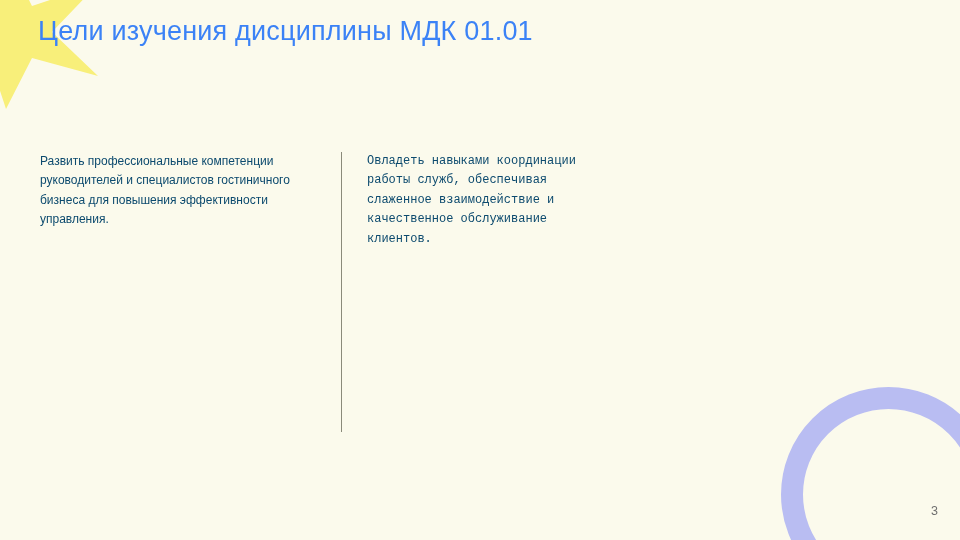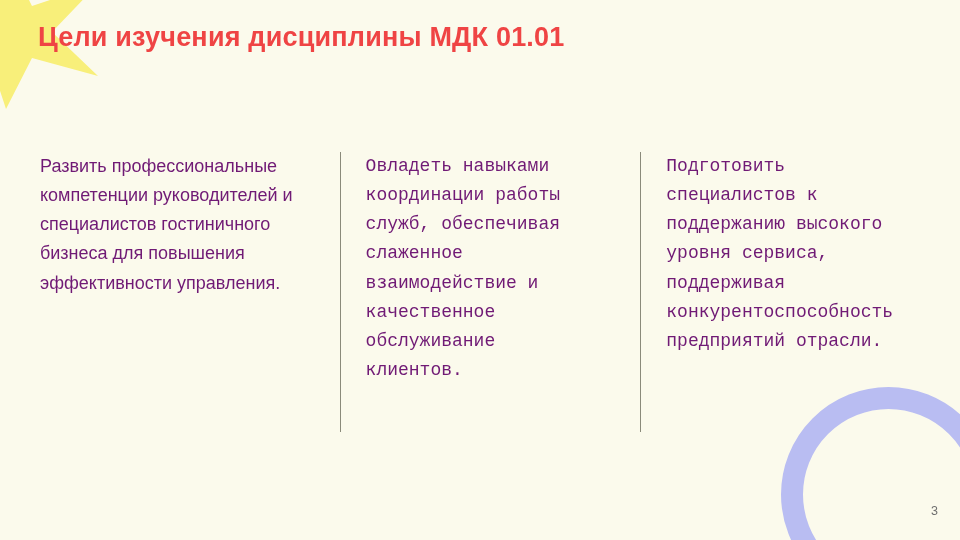--- a/index.html
+++ b/index.html
@@ -40,24 +40,24 @@
     height: 215px;
     border: 22px solid #b9bdf2;
     border-radius: 50%;
     box-sizing: border-box;
     pointer-events: none;
   }
 
   .slide-title {
     position: absolute;
     left: 38px;
-    top: 22px;
+    top: 16px;
     font-size: 27px;
-    font-weight: bold;
-    color: #ef4444;
+    font-weight: normal;
+    color: #3b82f6;
     letter-spacing: 0.2px;
     white-space: nowrap;
   }
 
   .columns {
     position: absolute;
     left: 40px;
     top: 152px;
     width: 880px;
     display: flex;
@@ -67,23 +67,23 @@
     width: 280px;
     position: relative;
     box-sizing: border-box;
   }
   .col + .col {
     border-left: 1px solid #8a8a7a;
     padding-left: 25px;
     margin-left: 22px;
   }
   .col-text {
-    font-size: 18px;
+    font-size: 12px;
     line-height: 1.62;
-    color: #701a75;
+    color: #0c4a6e;
     padding-right: 18px;
   }
   
   .col + .col::before {
     content: "";
     position: absolute;
     left: -1px;
     top: 0;
     width: 1px;
     height: 280px;
@@ -115,19 +115,16 @@
 
   <div class="slide-title">Цели изучения дисциплины МДК 01.01</div>
 
   <div class="columns">
     <div class="col">
       <div class="col-text">Развить профессиональные компетенции руководителей и специалистов гостиничного бизнеса для повышения эффективности управления.</div>
     </div>
     <div class="col">
       <div class="col-text">Овладеть навыками координации работы служб, обеспечивая слаженное взаимодействие и качественное обслуживание клиентов.</div>
     </div>
-    <div class="col">
-      <div class="col-text">Подготовить специалистов к поддержанию высокого уровня сервиса, поддерживая конкурентоспособность предприятий отрасли.</div>
-    </div>
   </div>
 
   <div class="page-number">3</div>
 </div>
 
 </body></html>

